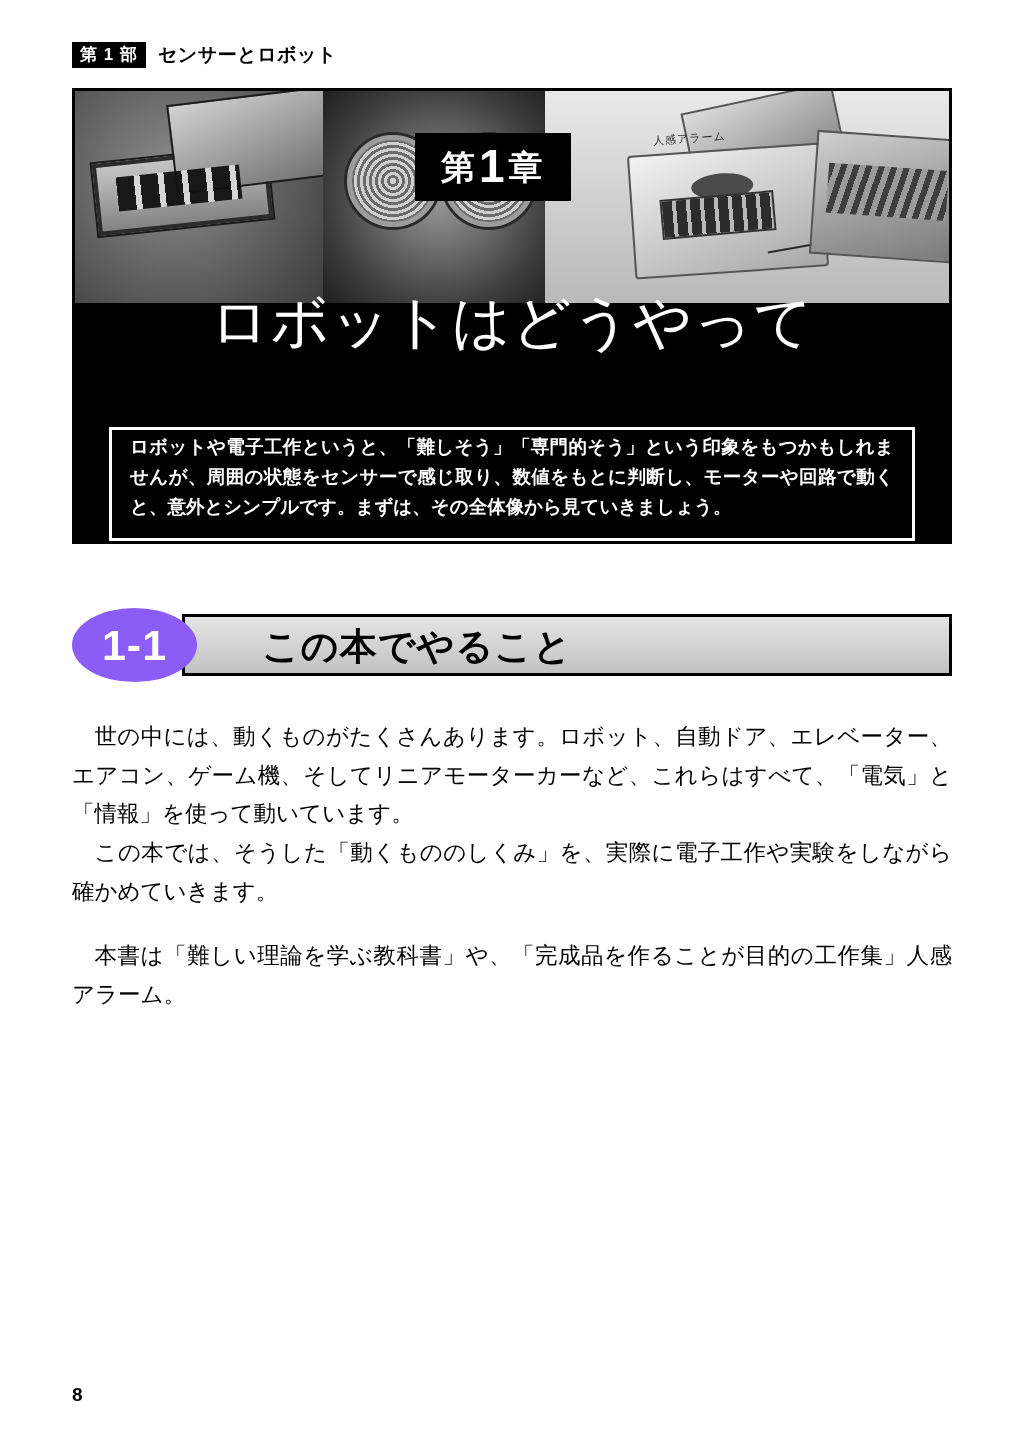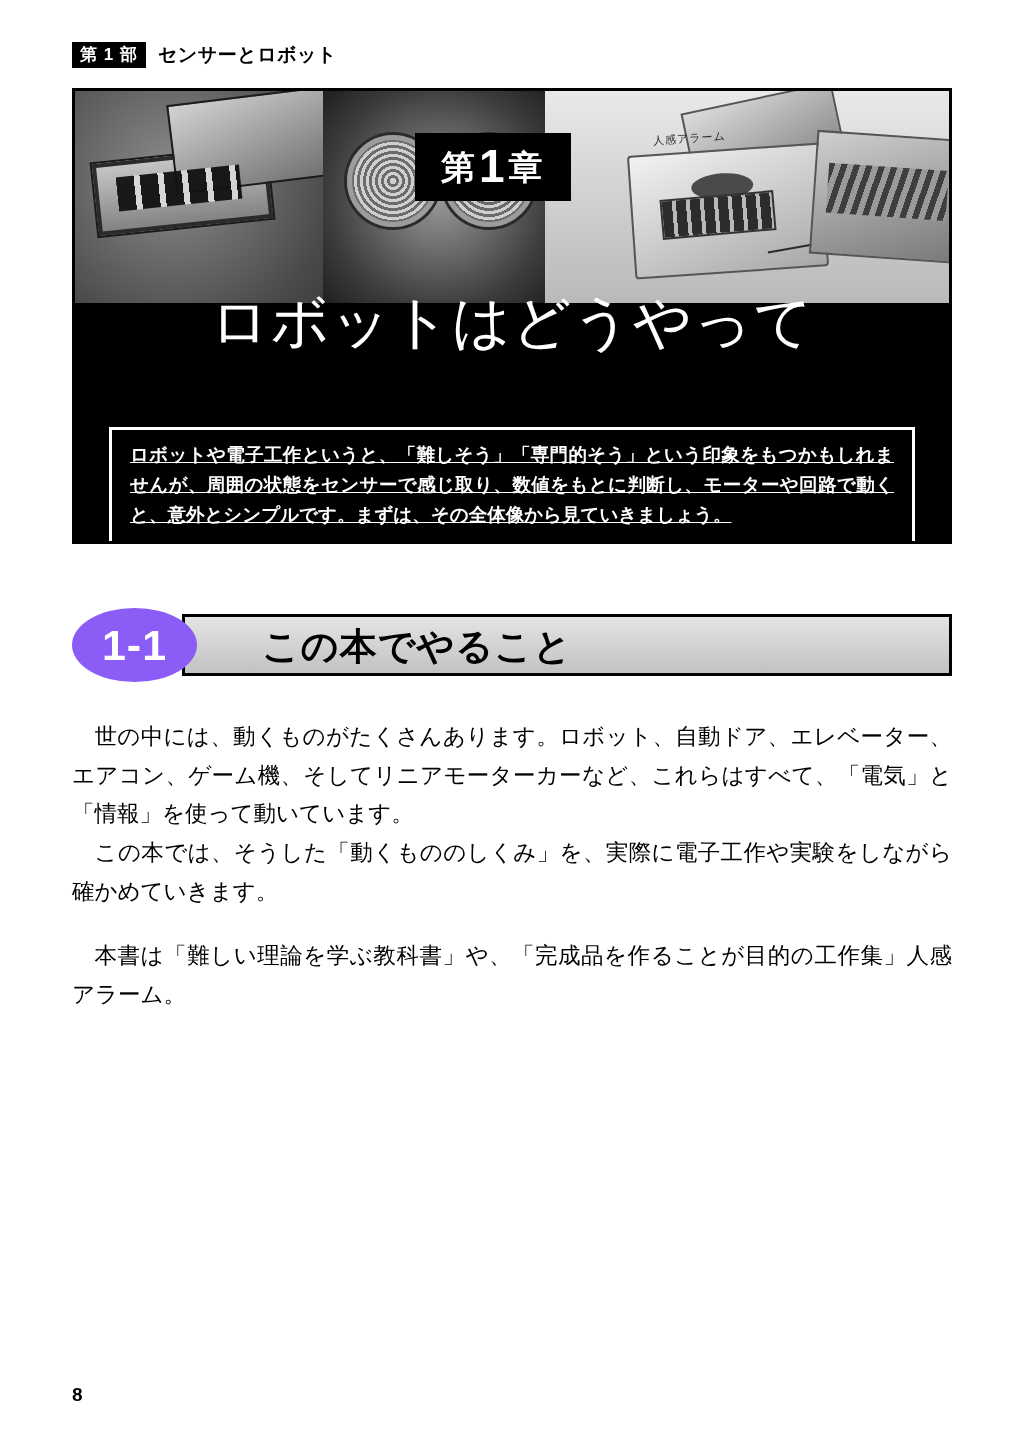--- a/index.html
+++ b/index.html
@@ -230,27 +230,26 @@
   .opener-title .l1 { font-size: 58px; display: block; }
   .opener-title .l2 { font-size: 62px; display: block; margin-top: 4px; }
 
   .opener-lead {
     position: absolute;
     left: 34px;
     right: 34px;
     top: 336px;
     border: 3px solid #fff;
     color: #fff;
-    padding: 10px 18px 16px 18px;
+    padding: 2px 18px 16px 18px;
     font-size: 18.5px;
     line-height: 1.62;
     box-sizing: border-box;
     font-weight: bold;
     text-align: justify;
-    text-decoration: underline;
   }
 
   
   .section-head {
     position: absolute;
     left: 72px;
     top: 608px;
     width: 880px;
     height: 74px;
   }

